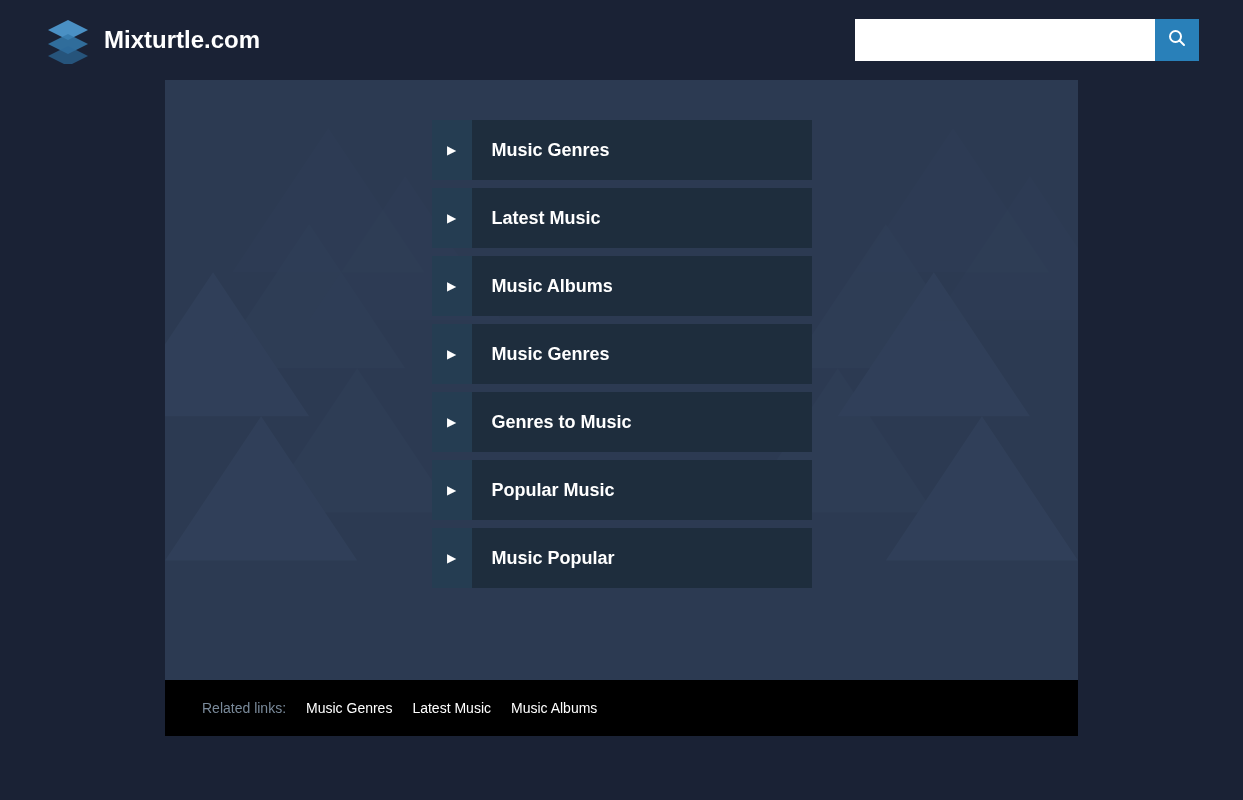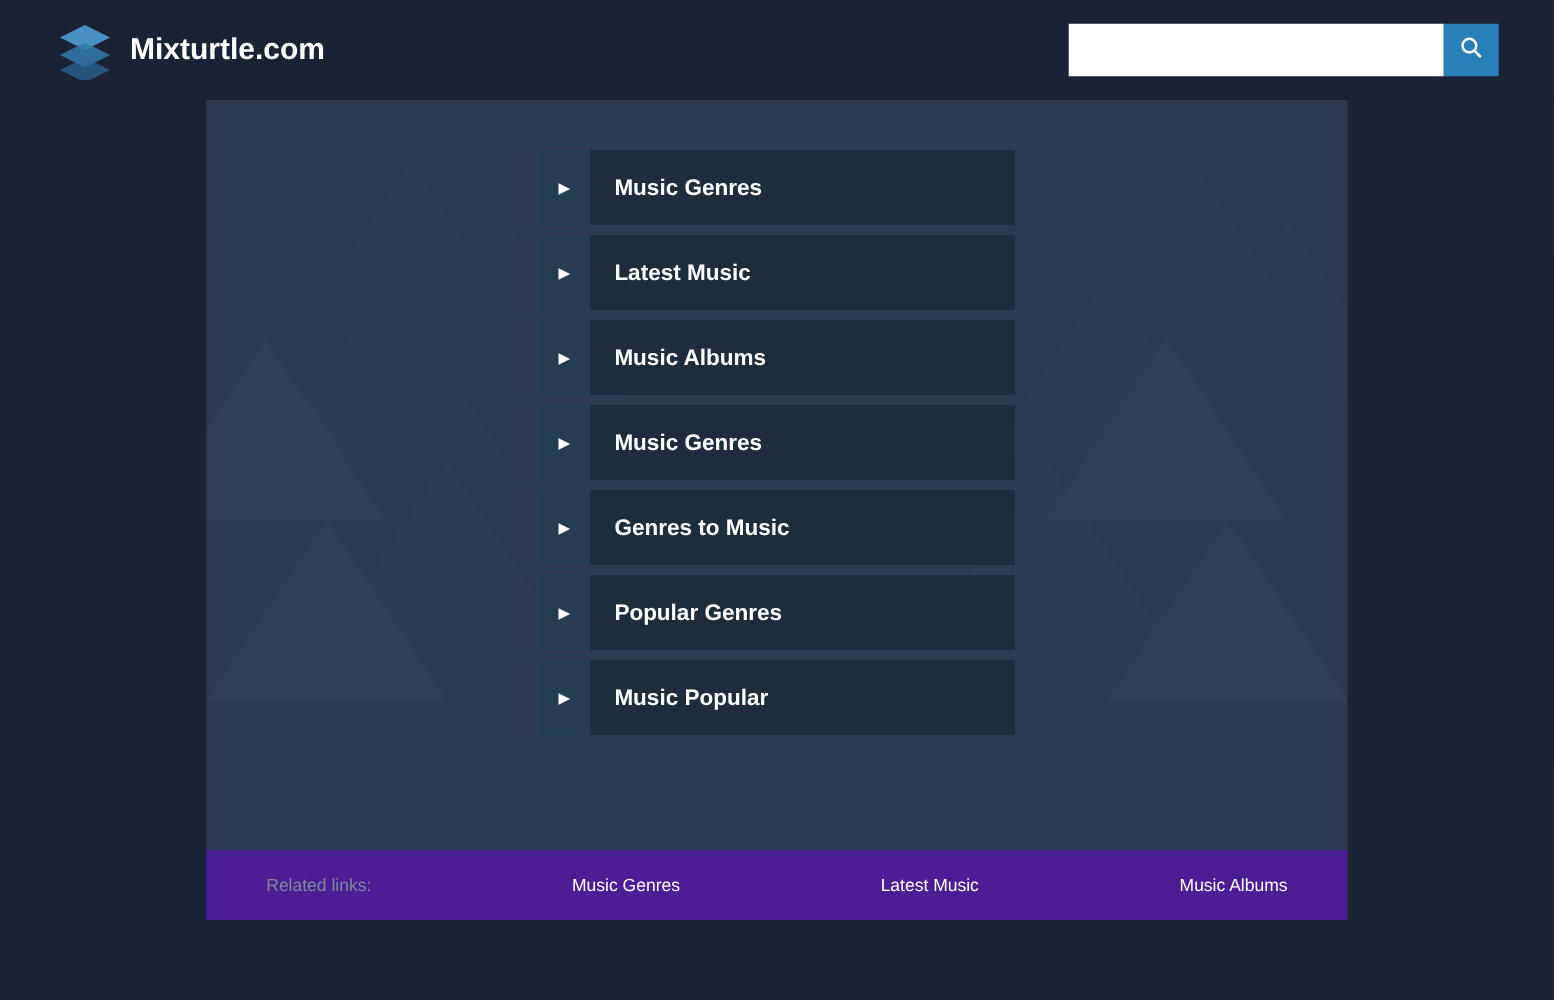--- a/index.html
+++ b/index.html
@@ -120,27 +120,26 @@
 
     .nav-label {
       color: #ffffff;
       font-size: 18px;
       font-weight: bold;
       padding-left: 20px;
     }
 
     
     .related-links {
-      background-color: #4c1d95;
+      background-color: #000000;
       margin: 0 165px;
-      padding: 20px 48px;
+      padding: 20px 37px;
       display: flex;
       align-items: center;
       gap: 20px;
-      justify-content: space-between;
     }
 
     .related-label {
       color: #7a8a9a;
       font-size: 14px;
     }
 
     .related-link {
       color: #ffffff;
       font-size: 14px;
@@ -229,21 +228,21 @@
       <a class="nav-item" href="#">
         <div class="nav-arrow">
           <span style="font-size:12px;">▶</span>
         </div>
         <span class="nav-label">Genres to Music</span>
       </a>
       <a class="nav-item" href="#">
         <div class="nav-arrow">
           <span style="font-size:12px;">▶</span>
         </div>
-        <span class="nav-label">Popular Genres</span>
+        <span class="nav-label">Popular Music</span>
       </a>
       <a class="nav-item" href="#">
         <div class="nav-arrow">
           <span style="font-size:12px;">▶</span>
         </div>
         <span class="nav-label">Music Popular</span>
       </a>
     </nav>
 </main>
 

